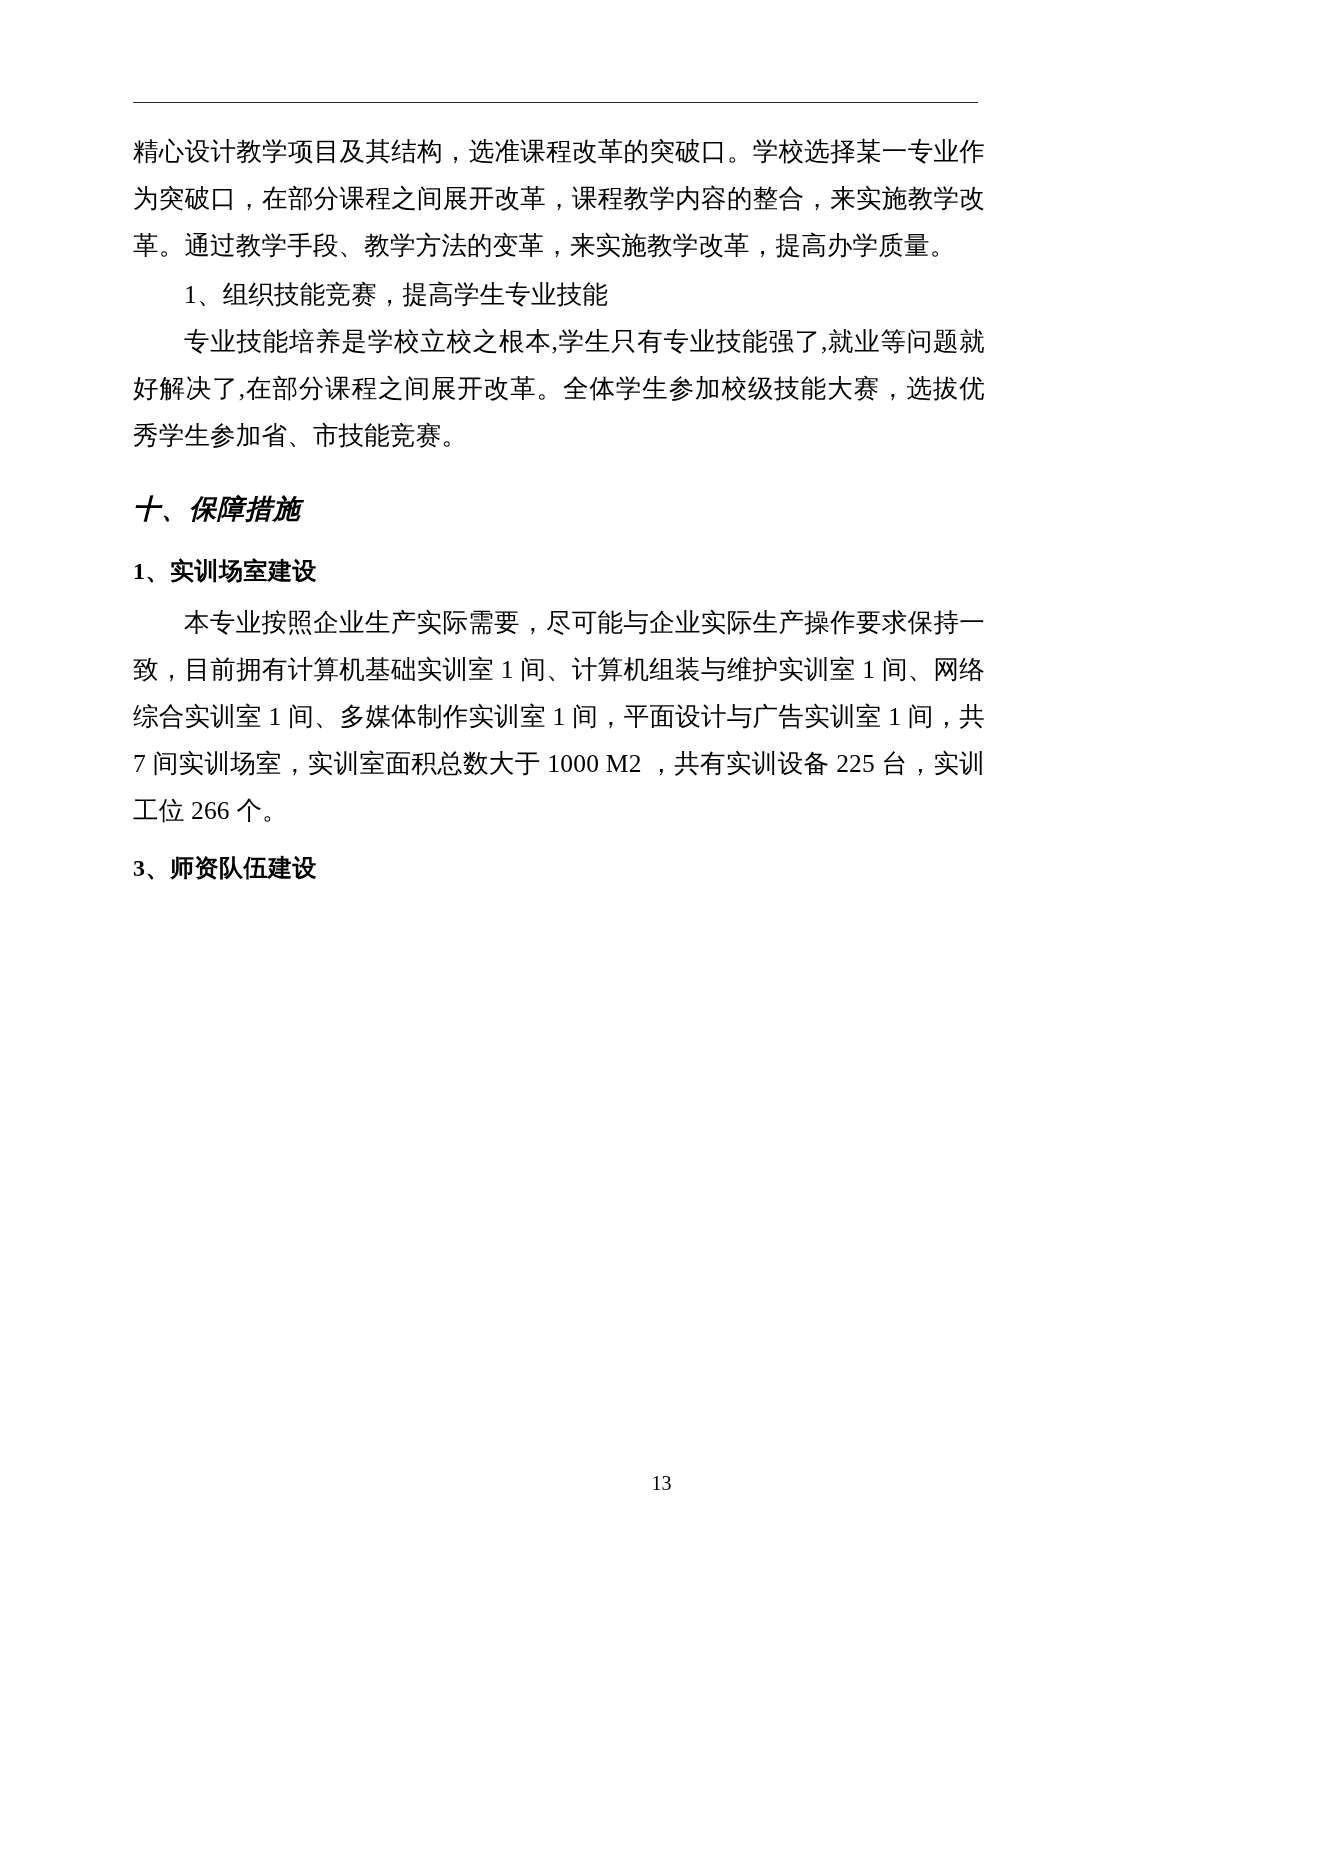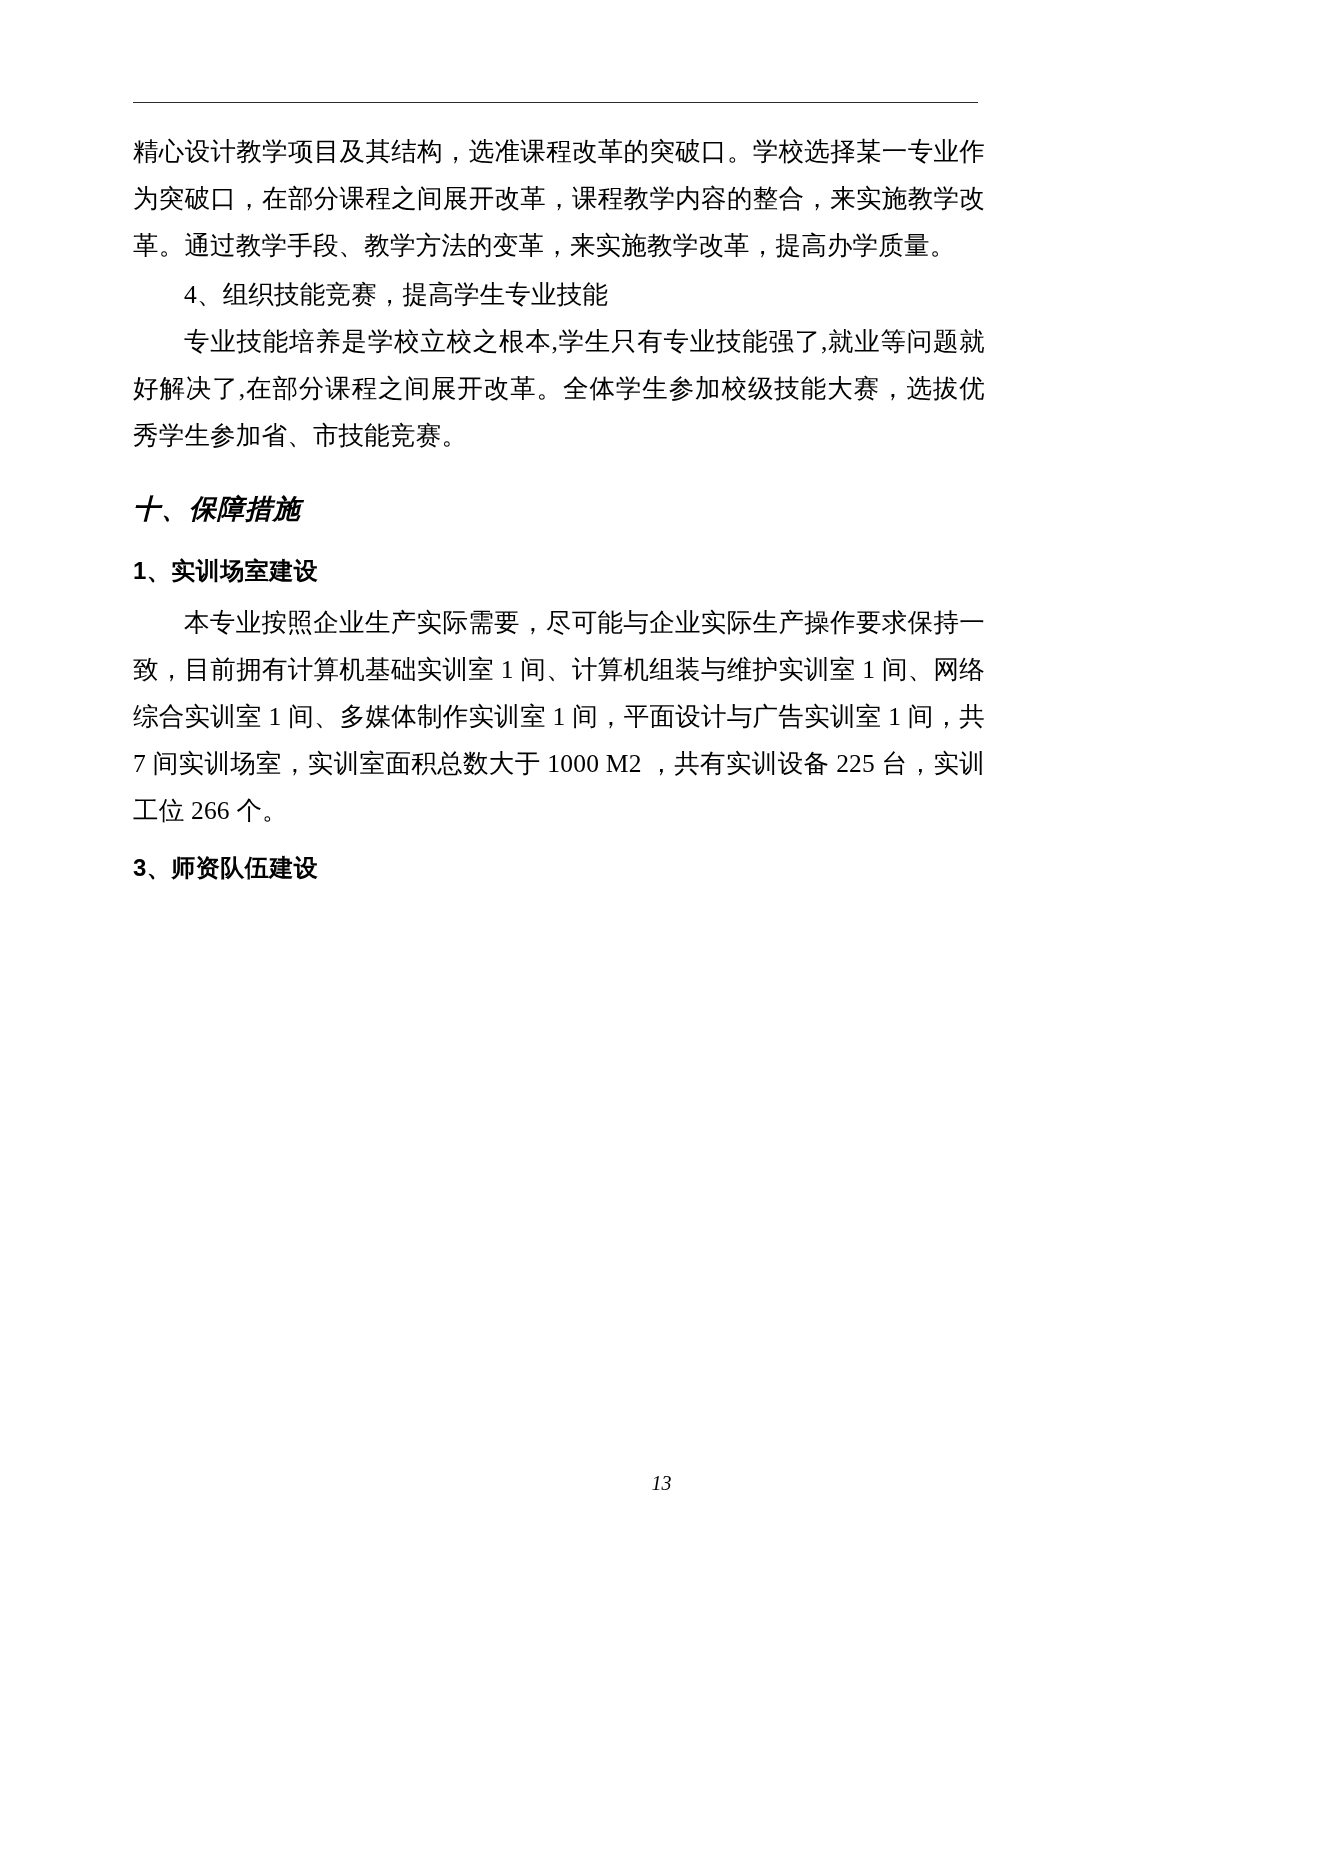--- a/index.html
+++ b/index.html
@@ -49,51 +49,50 @@
   h2.section-title {
     font-family: "DejaVu Sans", "Liberation Sans", sans-serif;
     font-size: 27px;
     font-weight: bold;
     line-height: 56px;
     margin: 22px 0 8px 0;
     letter-spacing: 1px;
     font-style: italic;
   }
   h3.sub-title {
-    font-family: Liberation Sans, sans-serif;
+    font-family: Liberation Serif, serif;
     font-size: 24px;
     font-weight: bold;
     line-height: 52px;
     margin: 8px 0 2px 0;
     letter-spacing: 0.5px;
   }
   .page-number {
     position: absolute;
     left: 0;
     top: 1472px;
     width: 1323px;
     text-align: center;
     font-size: 20px;
     font-family: "Liberation Serif", "DejaVu Serif", serif;
     color: #000;
-    font-style: italic;
   }
 </style>
 </head>
 <body>
 
 <div class="page">
 
   <div class="header-rule"></div>
 
   <div class="content">
 
     <p class="body-block">精心设计教学项目及其结构，选准课程改革的突破口。学校选择某一专业作为突破口，在部分课程之间展开改革，课程教学内容的整合，来实施教学改革。通过教学手段、教学方法的变革，来实施教学改革，提高办学质量。</p>
 
-    <p class="indent">4、组织技能竞赛，提高学生专业技能</p>
+    <p class="indent">1、组织技能竞赛，提高学生专业技能</p>
 
     <p class="indent body-block">专业技能培养是学校立校之根本,学生只有专业技能强了,就业等问题就好解决了,在部分课程之间展开改革。全体学生参加校级技能大赛，选拔优秀学生参加省、市技能竞赛。</p>
 
     <h2 class="section-title">十、保障措施</h2>
 
     <h3 class="sub-title">1、实训场室建设</h3>
 
     <p class="indent body-block">本专业按照企业生产实际需要，尽可能与企业实际生产操作要求保持一致，目前拥有计算机基础实训室 1 间、计算机组装与维护实训室 1 间、网络综合实训室 1 间、多媒体制作实训室 1 间，平面设计与广告实训室 1 间，共 7 间实训场室，实训室面积总数大于 1000 M2 ，共有实训设备 225 台，实训工位 266 个。</p>
 
     <h3 class="sub-title">3、师资队伍建设</h3>

